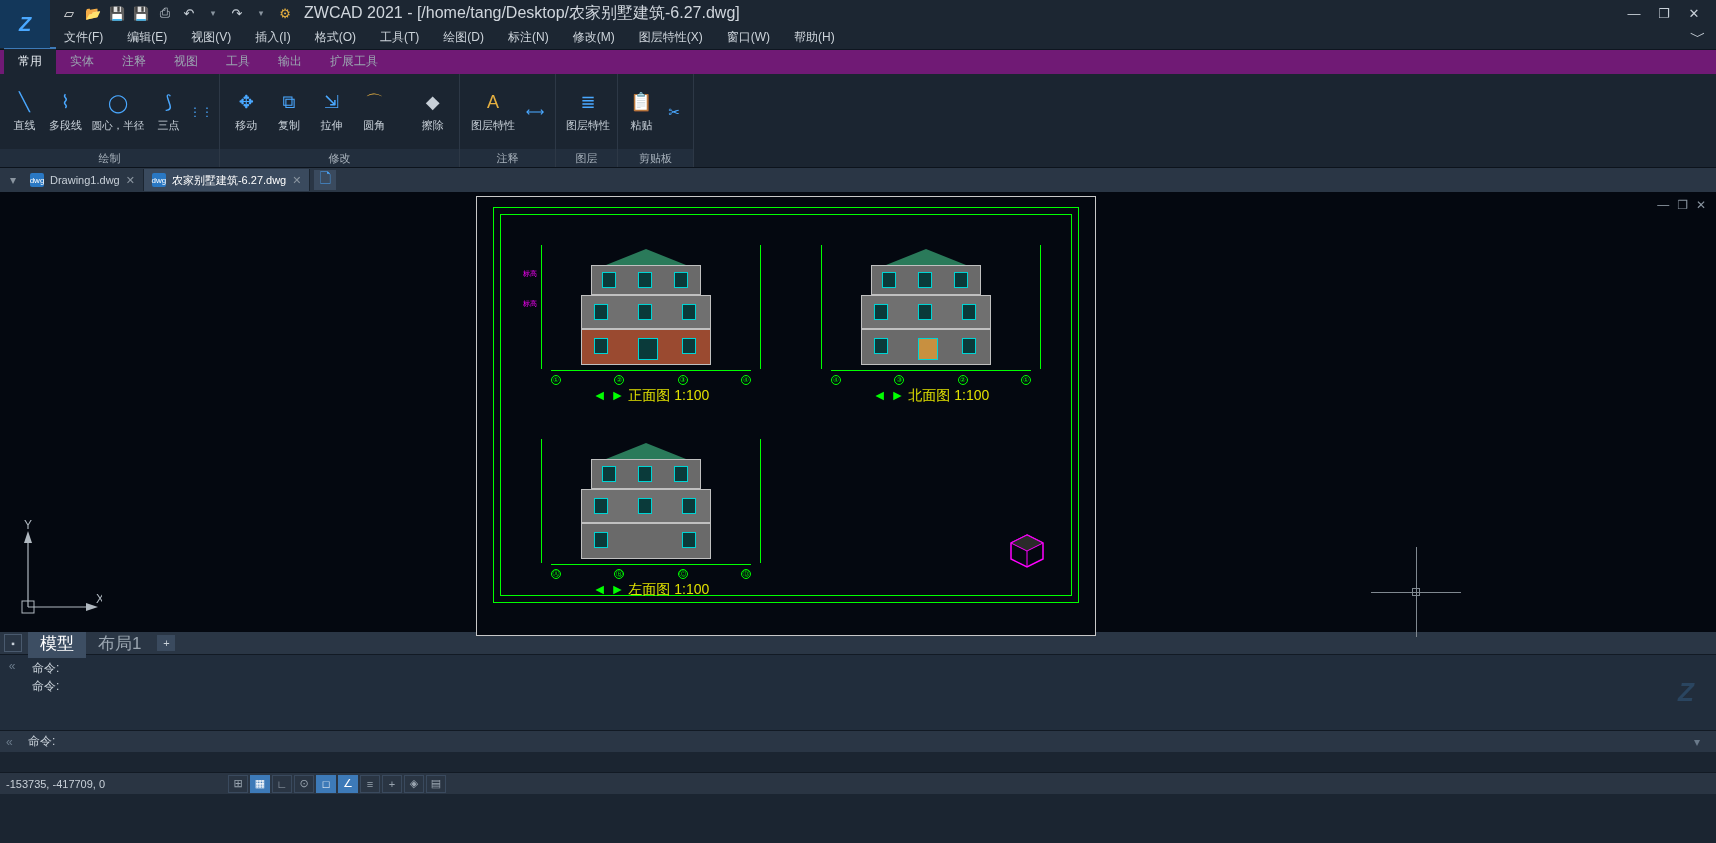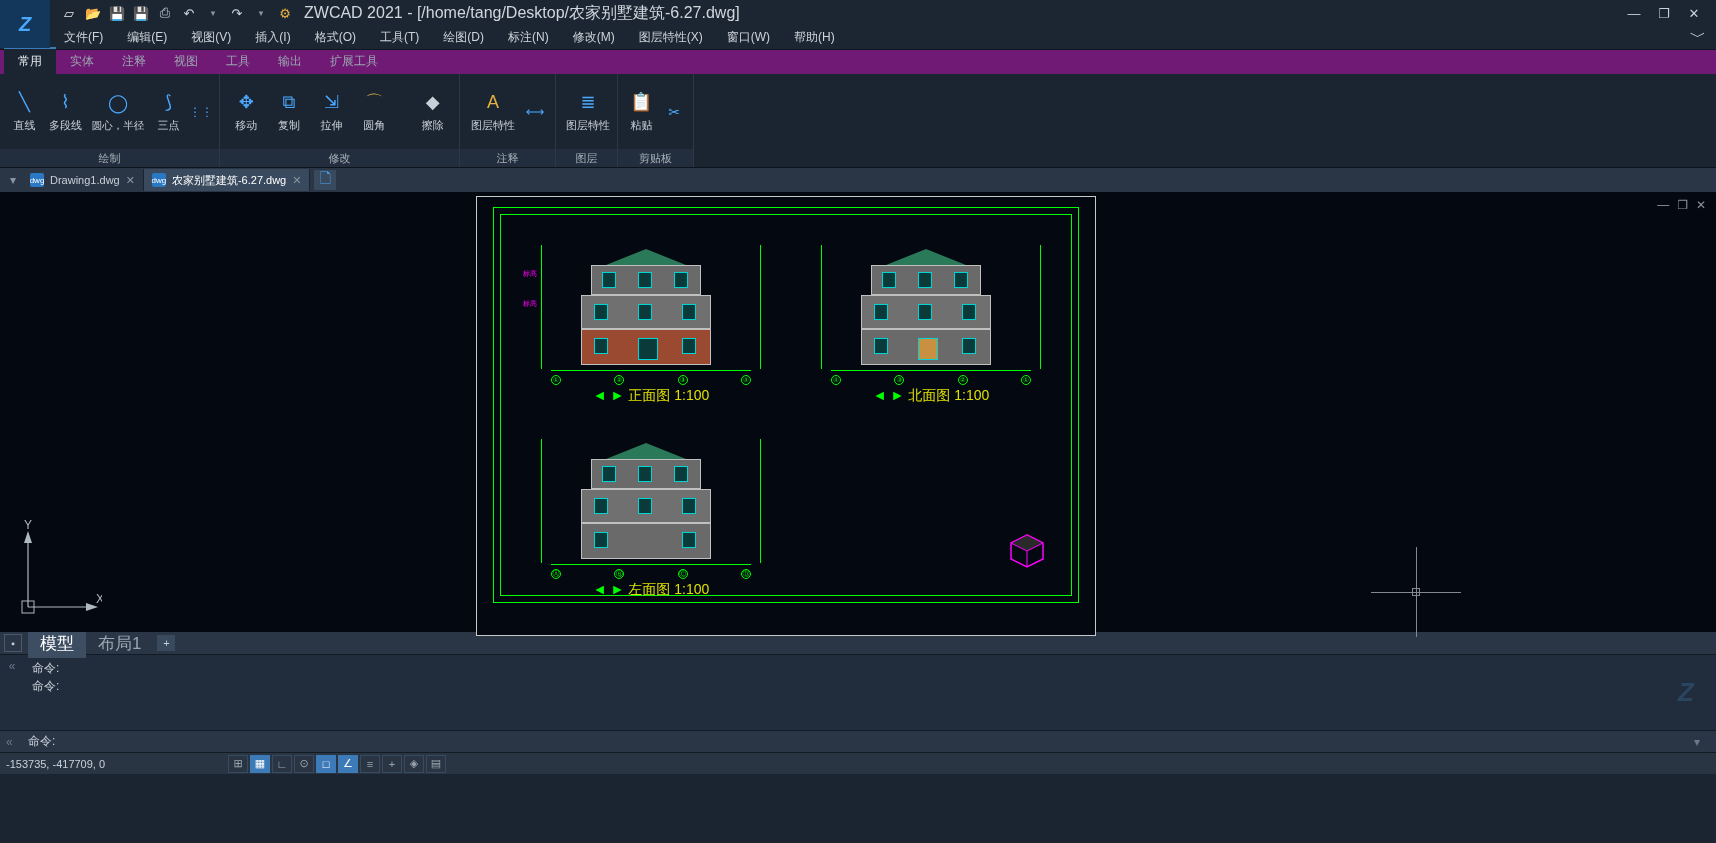--- a/index.html
+++ b/index.html
@@ -96,21 +96,21 @@
   .cmd-hist .lines { flex:1; padding:4px 8px; font-size:12px; color:#c8d0d8; line-height:1.5;}
   .cmd-hist .wm { width:60px; display:flex; align-items:center; justify-content:center; color:#2a4560; font-size:26px; font-style:italic; font-weight:bold;}
 
   
   .cmd-input-row { height:22px; background:#2a3645; border-top:1px solid #121a24; display:flex; align-items:center; padding:0 6px;}
   .cmd-input-row .ic { width:16px; color:#6a7a8a; cursor:pointer;}
   .cmd-input-row .prompt { font-size:12px; color:#c8d0d8; margin-left:6px;}
   .cmd-input-row input { flex:1; background:transparent; border:none; color:#c8d0d8; font-size:12px; outline:none; margin-left:4px;}
 
   
-  .statusbar { height:22px; background:#2a3543; border-top:1px solid #121a24; display:flex; align-items:center; padding:0 6px; gap:2px;}
+  .statusbar { height:22px; background:#2a3543; border-top:1px solid #121a24; display:flex; align-items:center; padding:0 6px; gap:2px;margin-top:20px;}
   .statusbar .coords { font-size:11px; color:#c8d0d8; min-width:220px;}
   .st-btn { width:20px; height:18px; border:1px solid #3a4a5e; display:flex; align-items:center; justify-content:center; font-size:11px; cursor:pointer; color:#9aa5b0;}
   .st-btn.on { background:#3d7ab8; color:#fff; border-color:#3d7ab8;}
   .statusbar .spacer { flex:1;}
 </style>
 </head>
 <body>
 
 <div class="titlebar">
   <div class="logo-area">

